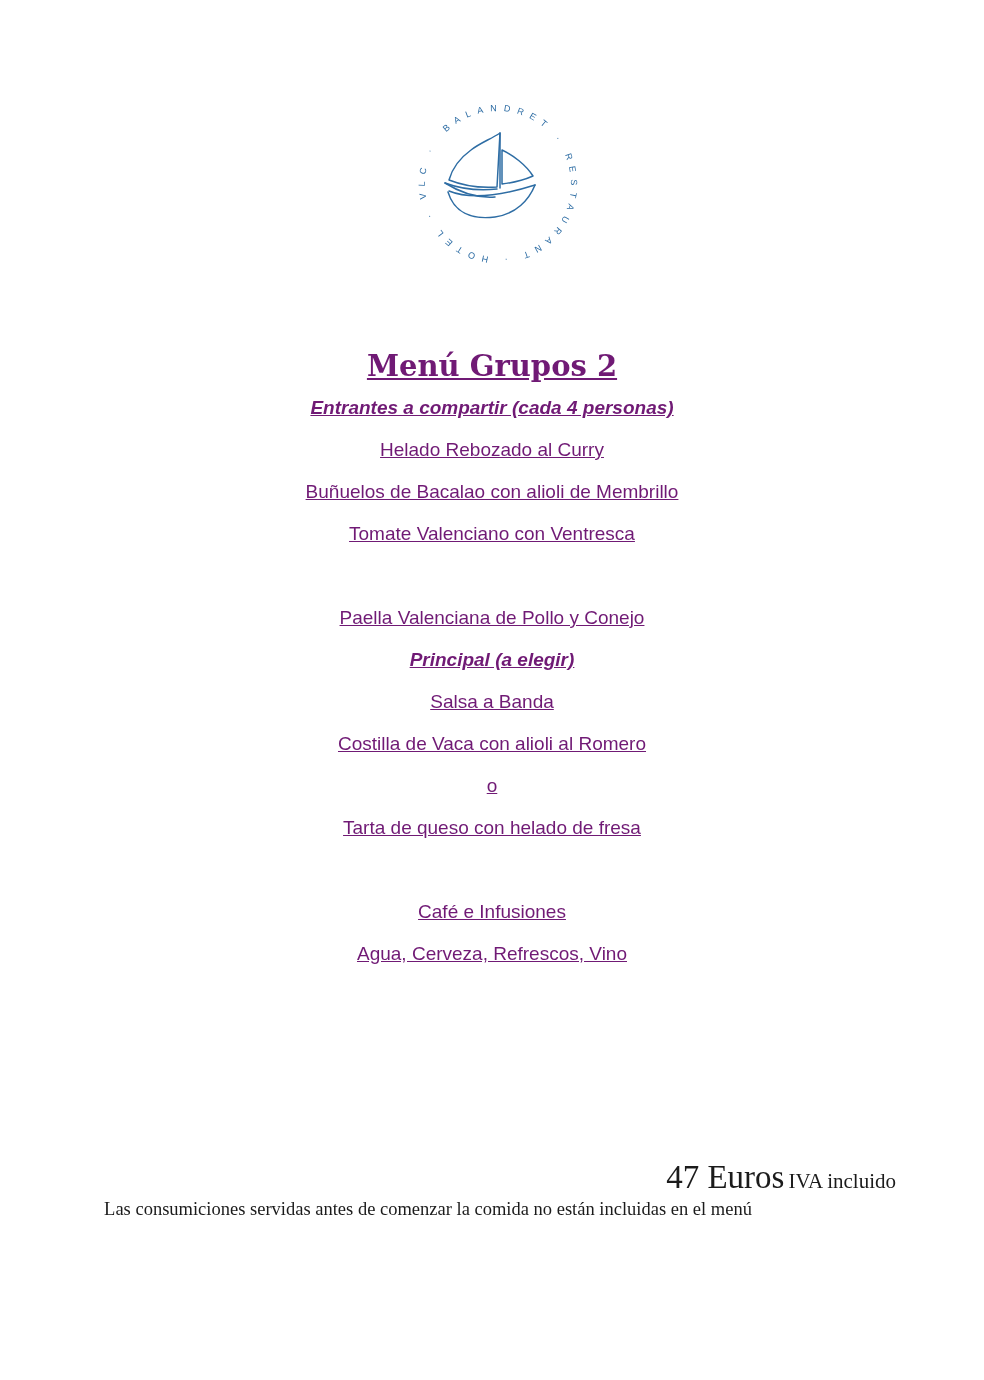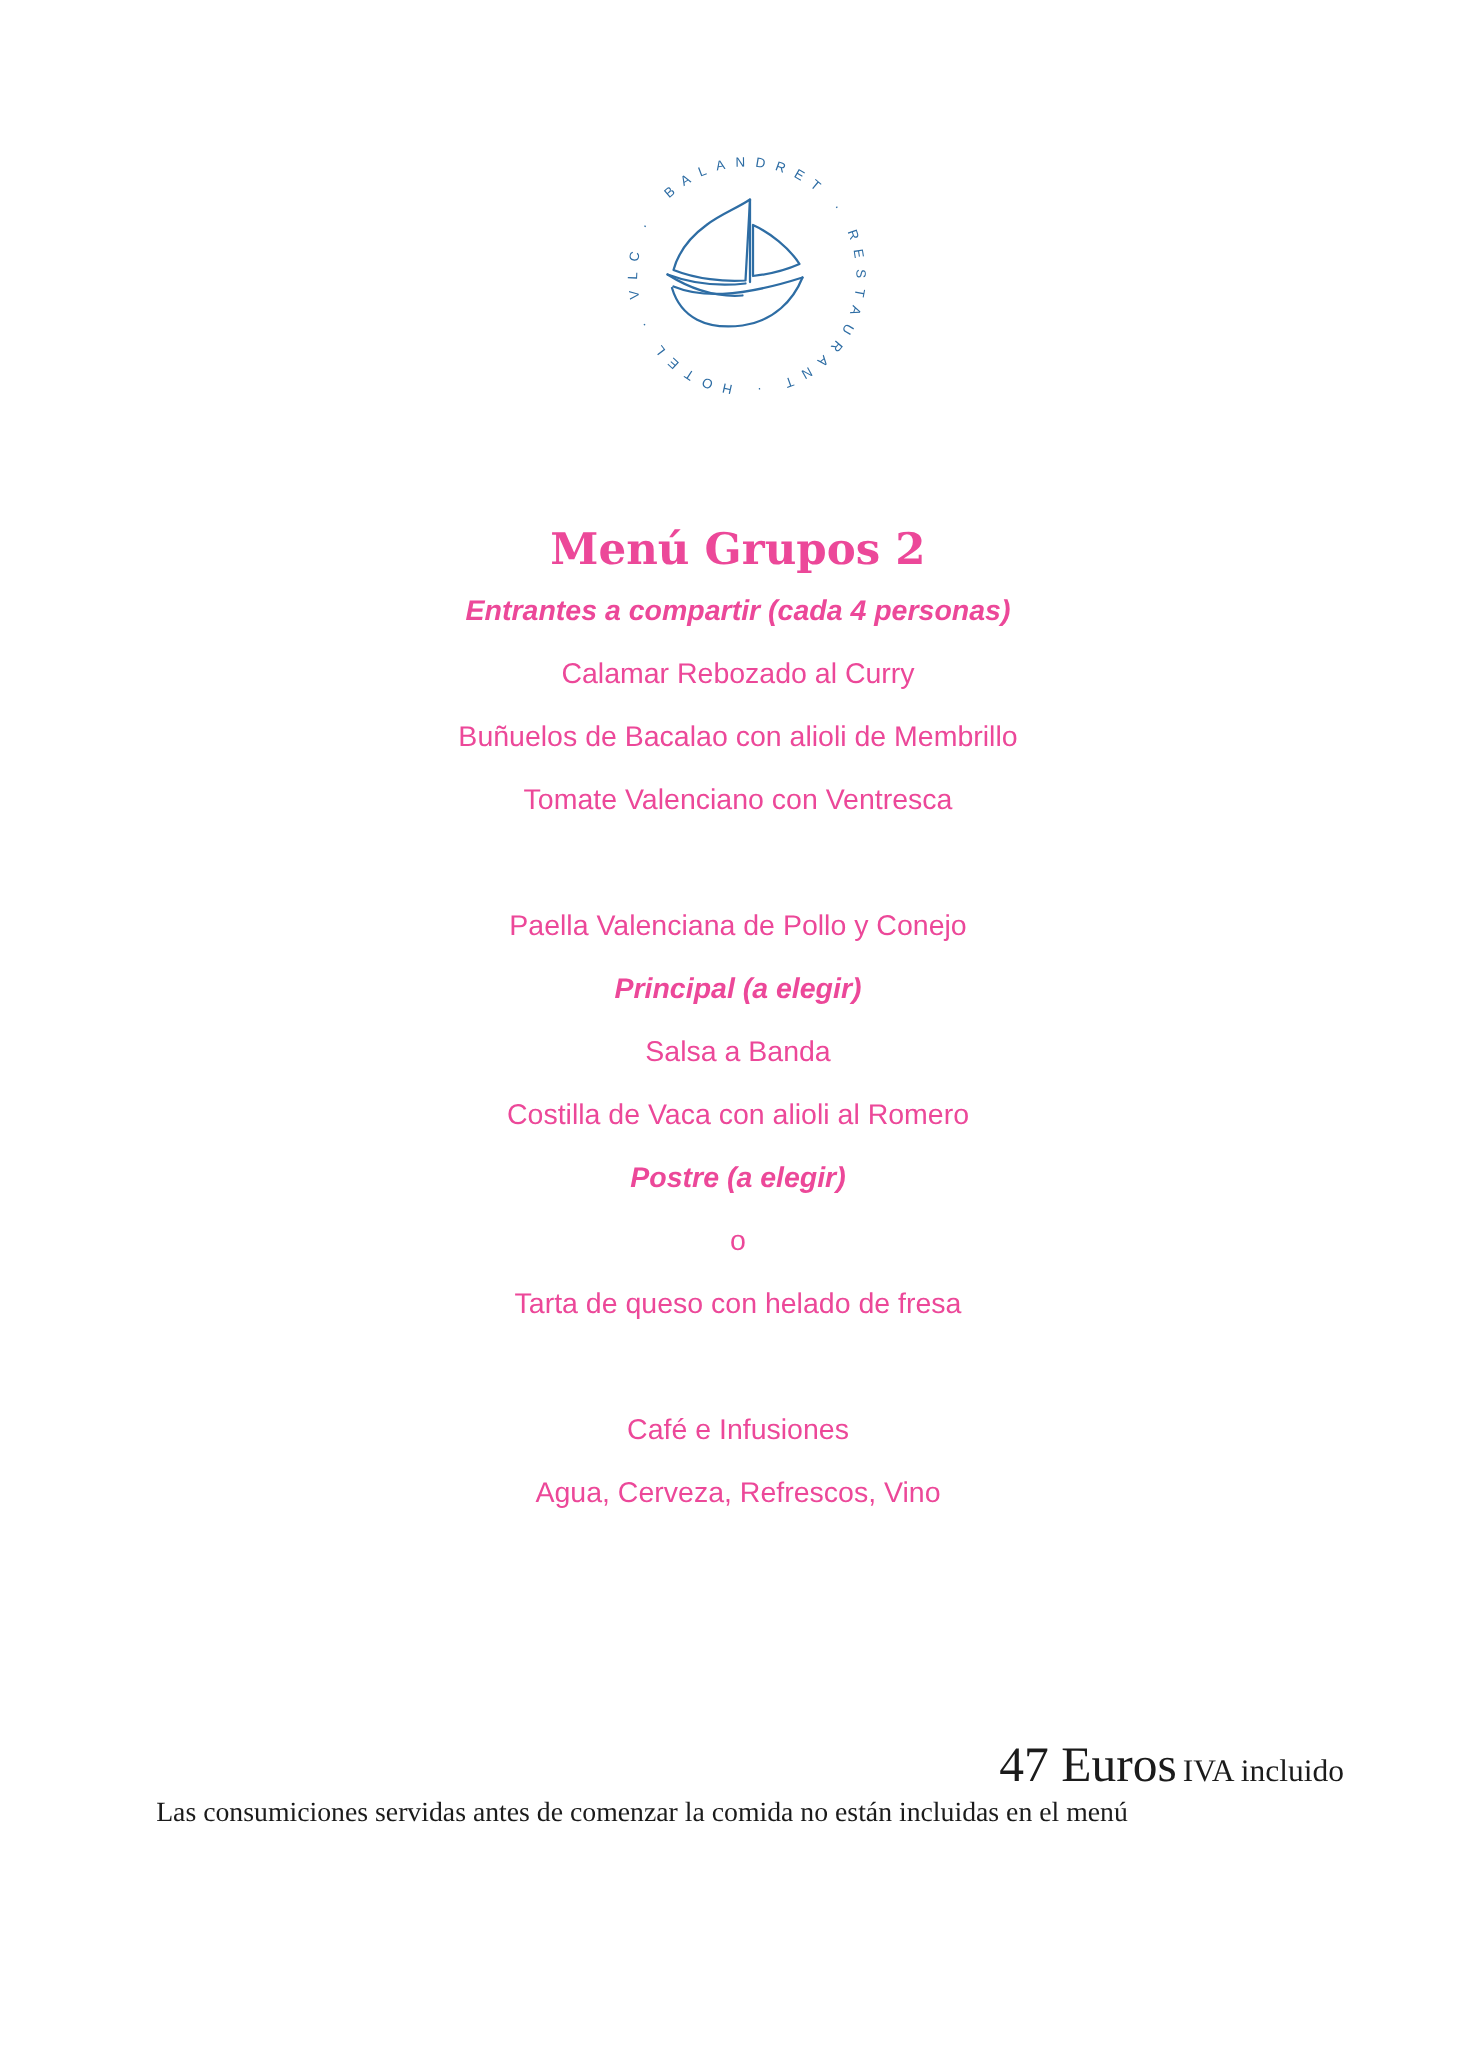--- a/index.html
+++ b/index.html
@@ -39,21 +39,22 @@
     top: 345px;
     left: 0;
     width: 984px;
     text-align: center;
   }
   .m-line {
     height: 42px;
     line-height: 42px;
     font-size: 19px;
     white-space: pre;
-    color: #ec4899;
+    color: #701a75;
+    text-decoration: underline;
   }
   .m-title {
     font-family: "DejaVu Serif", "Liberation Serif", serif;
     font-weight: bold;
     font-size: 29px;
   }
   .m-header {
     font-weight: bold;
     font-style: italic;
   }
@@ -119,32 +120,31 @@
         <path d="M 72,130 C 78,150 95,158 119,155 C 140,152 153,138 159,123"></path>
       </g>
     </svg>
   </div>
 
   <div class="menu-block">
 
     <div class="m-line m-title">Menú Grupos 2</div>
 
     <div class="m-line m-header">Entrantes a compartir (cada 4 personas)</div>
-    <div class="m-line">Calamar Rebozado al Curry</div>
+    <div class="m-line">Helado Rebozado al Curry</div>
     <div class="m-line">Buñuelos de Bacalao con alioli de Membrillo</div>
     <div class="m-line">Tomate Valenciano con Ventresca</div>
 
     <div class="m-spacer"></div>
 
     <div class="m-line">Paella Valenciana de Pollo y Conejo</div>
     <div class="m-line m-header">Principal (a elegir)</div>
     <div class="m-line">Salsa a Banda</div>
     <div class="m-line">Costilla de Vaca con alioli al Romero</div>
 
-    <div class="m-line m-header">Postre (a elegir)</div>
     <div class="m-line">o</div>
     <div class="m-line">Tarta de queso con helado de fresa</div>
 
     <div class="m-spacer"></div>
 
     <div class="m-line">Café e Infusiones</div>
     <div class="m-line">Agua, Cerveza, Refrescos, Vino</div>
 
   </div>
 

